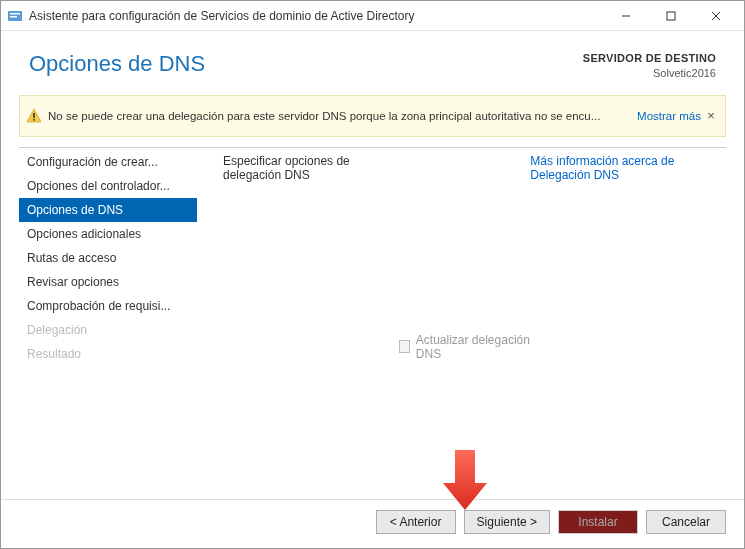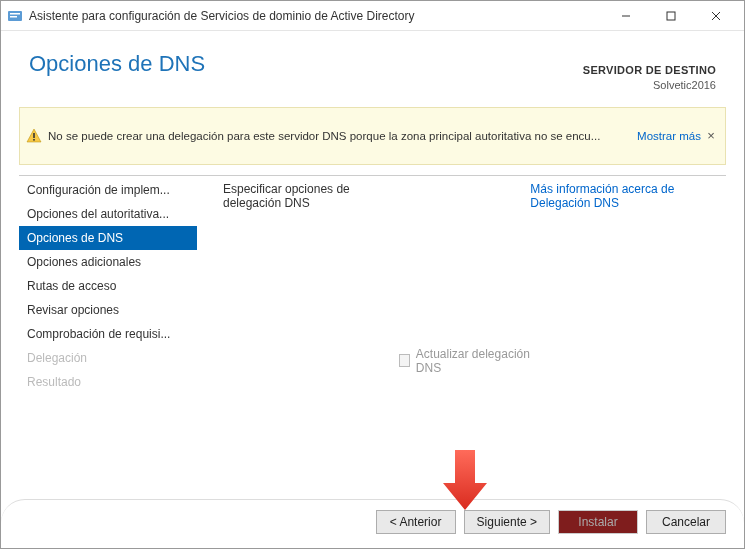--- a/index.html
+++ b/index.html
@@ -6,38 +6,38 @@
     body { background: #fff; width: 745px; height: 549px; overflow: hidden; }
     .window { width: 745px; height: 549px; border: 1px solid #999; display: flex; flex-direction: column; background: #fff; }
     .titlebar { height: 30px; display: flex; align-items: center; padding: 0 6px; background: #fff; border-bottom: 1px solid #e5e5e5; }
     .titlebar-icon { width: 16px; height: 16px; margin-right: 6px; display: inline-flex; align-items: center; justify-content: center; }
     .titlebar-title { flex: 1; font-size: 12px; color: #333; }
     .titlebar-controls { display: flex; gap: 0; }
     .titlebar-btn { width: 45px; height: 28px; display: flex; align-items: center; justify-content: center; font-size: 13px; color: #333; cursor: pointer; }
     .header { padding: 20px 28px 14px 28px; display: flex; justify-content: space-between; align-items: flex-start; }
     .page-title { font-size: 22px; color: #1e73b8; font-weight: 400; }
     .dest { text-align: right; font-size: 11px; color: #555; line-height: 1.35; }
-    .dest-label { font-weight: 600; color: #333; letter-spacing: .3px; margin-top: 12px; }
-    .warning-bar { margin: 0 18px; background: #fdfbe3; border: 1px solid #e9e2b1; display: flex; align-items: center; padding: 20px 6px; font-size: 11.5px; color: #333; }
+    .dest-label { font-weight: 600; color: #333; letter-spacing: .3px; }
+    .warning-bar { margin: 0 18px; background: #fdfbe3; border: 1px solid #e9e2b1; display: flex; align-items: center; padding: 12px 6px; font-size: 11.5px; color: #333; }
     .warn-icon { width: 16px; height: 16px; margin-right: 6px; flex-shrink: 0; }
     .warn-text { flex: 1; white-space: nowrap; overflow: hidden; text-overflow: ellipsis; }
     .warn-more { color: #0066cc; margin: 0 2px; cursor: pointer; white-space: nowrap; }
     .warn-close { width: 16px; text-align: center; color: #555; cursor: pointer; font-size: 13px; }
     .body { flex: 1; display: flex; padding: 10px 18px 0 18px; overflow: hidden; }
     .sidebar { width: 178px; border-top: 1px solid #ccc; padding-top: 2px; }
     .sidebar-item { font-size: 12px; color: #333; padding: 5px 8px; white-space: nowrap; overflow: hidden; text-overflow: ellipsis; cursor: pointer; }
     .sidebar-item.active { background: #0066b3; color: #fff; }
     .sidebar-item.disabled { color: #bbb; cursor: default; }
     .content { flex: 1; padding: 6px 4px 0 26px; border-top: 1px solid #ccc; display: flex; flex-direction: row; }
     .content-label { font-size: 12px; color: #333; margin-bottom: 10px; }
     .checkbox-row { display: flex; align-items: center; gap: 6px; font-size: 12px; color: #999; margin-top: 41px; }
     .checkbox { width: 13px; height: 13px; border: 1px solid #bbb; background: #f4f4f4; }
     .content-spacer { flex: 1; }
     .link { font-size: 12px; color: #0066cc; cursor: pointer; margin-bottom: 8px; }
-    .footer { border-top: 1px solid #ddd; padding: 10px 18px 14px 0; display: flex; justify-content: flex-end; gap: 8px; border-radius: 24px; }
+    .footer { border-top: 1px solid #ddd; padding: 10px 18px 14px 0; display: flex; justify-content: flex-end; gap: 8px; }
     .btn { min-width: 80px; padding: 4px 12px; font-size: 12px; border: 1px solid #adadad; background: #e9e9e9; cursor: pointer; color: #222; }
     .btn.disabled { color: #aaa; cursor: default; background: #7f1d1d; border-color: #ccc; }
     .arrow { position: absolute; left: 435px; top: 445px; pointer-events: none; }
   </style>
 </head>
 <body>
 
 <div class="window">
 
   <div class="titlebar">
@@ -85,22 +85,22 @@
           <rect x="7.2" y="11" width="1.6" height="1.6" fill="#333"></rect>
         </svg>
     </span>
     <span class="warn-text">No se puede crear una delegación para este servidor DNS porque la zona principal autoritativa no se encu...</span>
     <span class="warn-more">Mostrar más</span>
     <span class="warn-close">×</span>
   </div>
 
   <div class="body">
     <div class="sidebar">
-      <div class="sidebar-item">Configuración de implem...</div>
-      <div class="sidebar-item">Opciones del autoritativa...</div>
+      <div class="sidebar-item">Configuración de crear...</div>
+      <div class="sidebar-item">Opciones del controlador...</div>
       <div class="sidebar-item active">Opciones de DNS</div>
       <div class="sidebar-item">Opciones adicionales</div>
       <div class="sidebar-item">Rutas de acceso</div>
       <div class="sidebar-item">Revisar opciones</div>
       <div class="sidebar-item">Comprobación de requisi...</div>
       <div class="sidebar-item disabled">Delegación</div>
       <div class="sidebar-item disabled">Resultado</div>
     </div>
 
     <div class="content">

